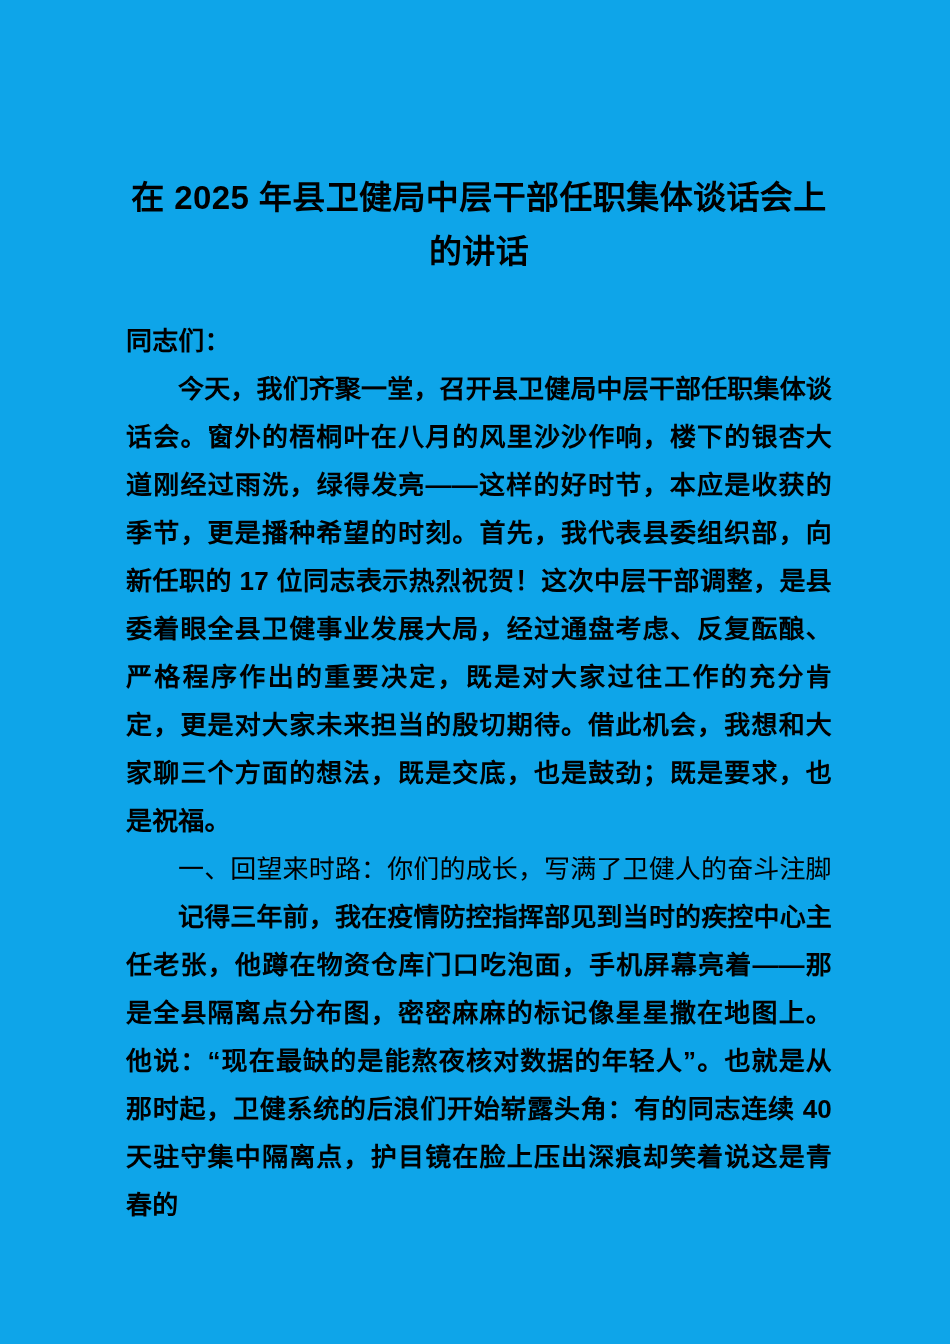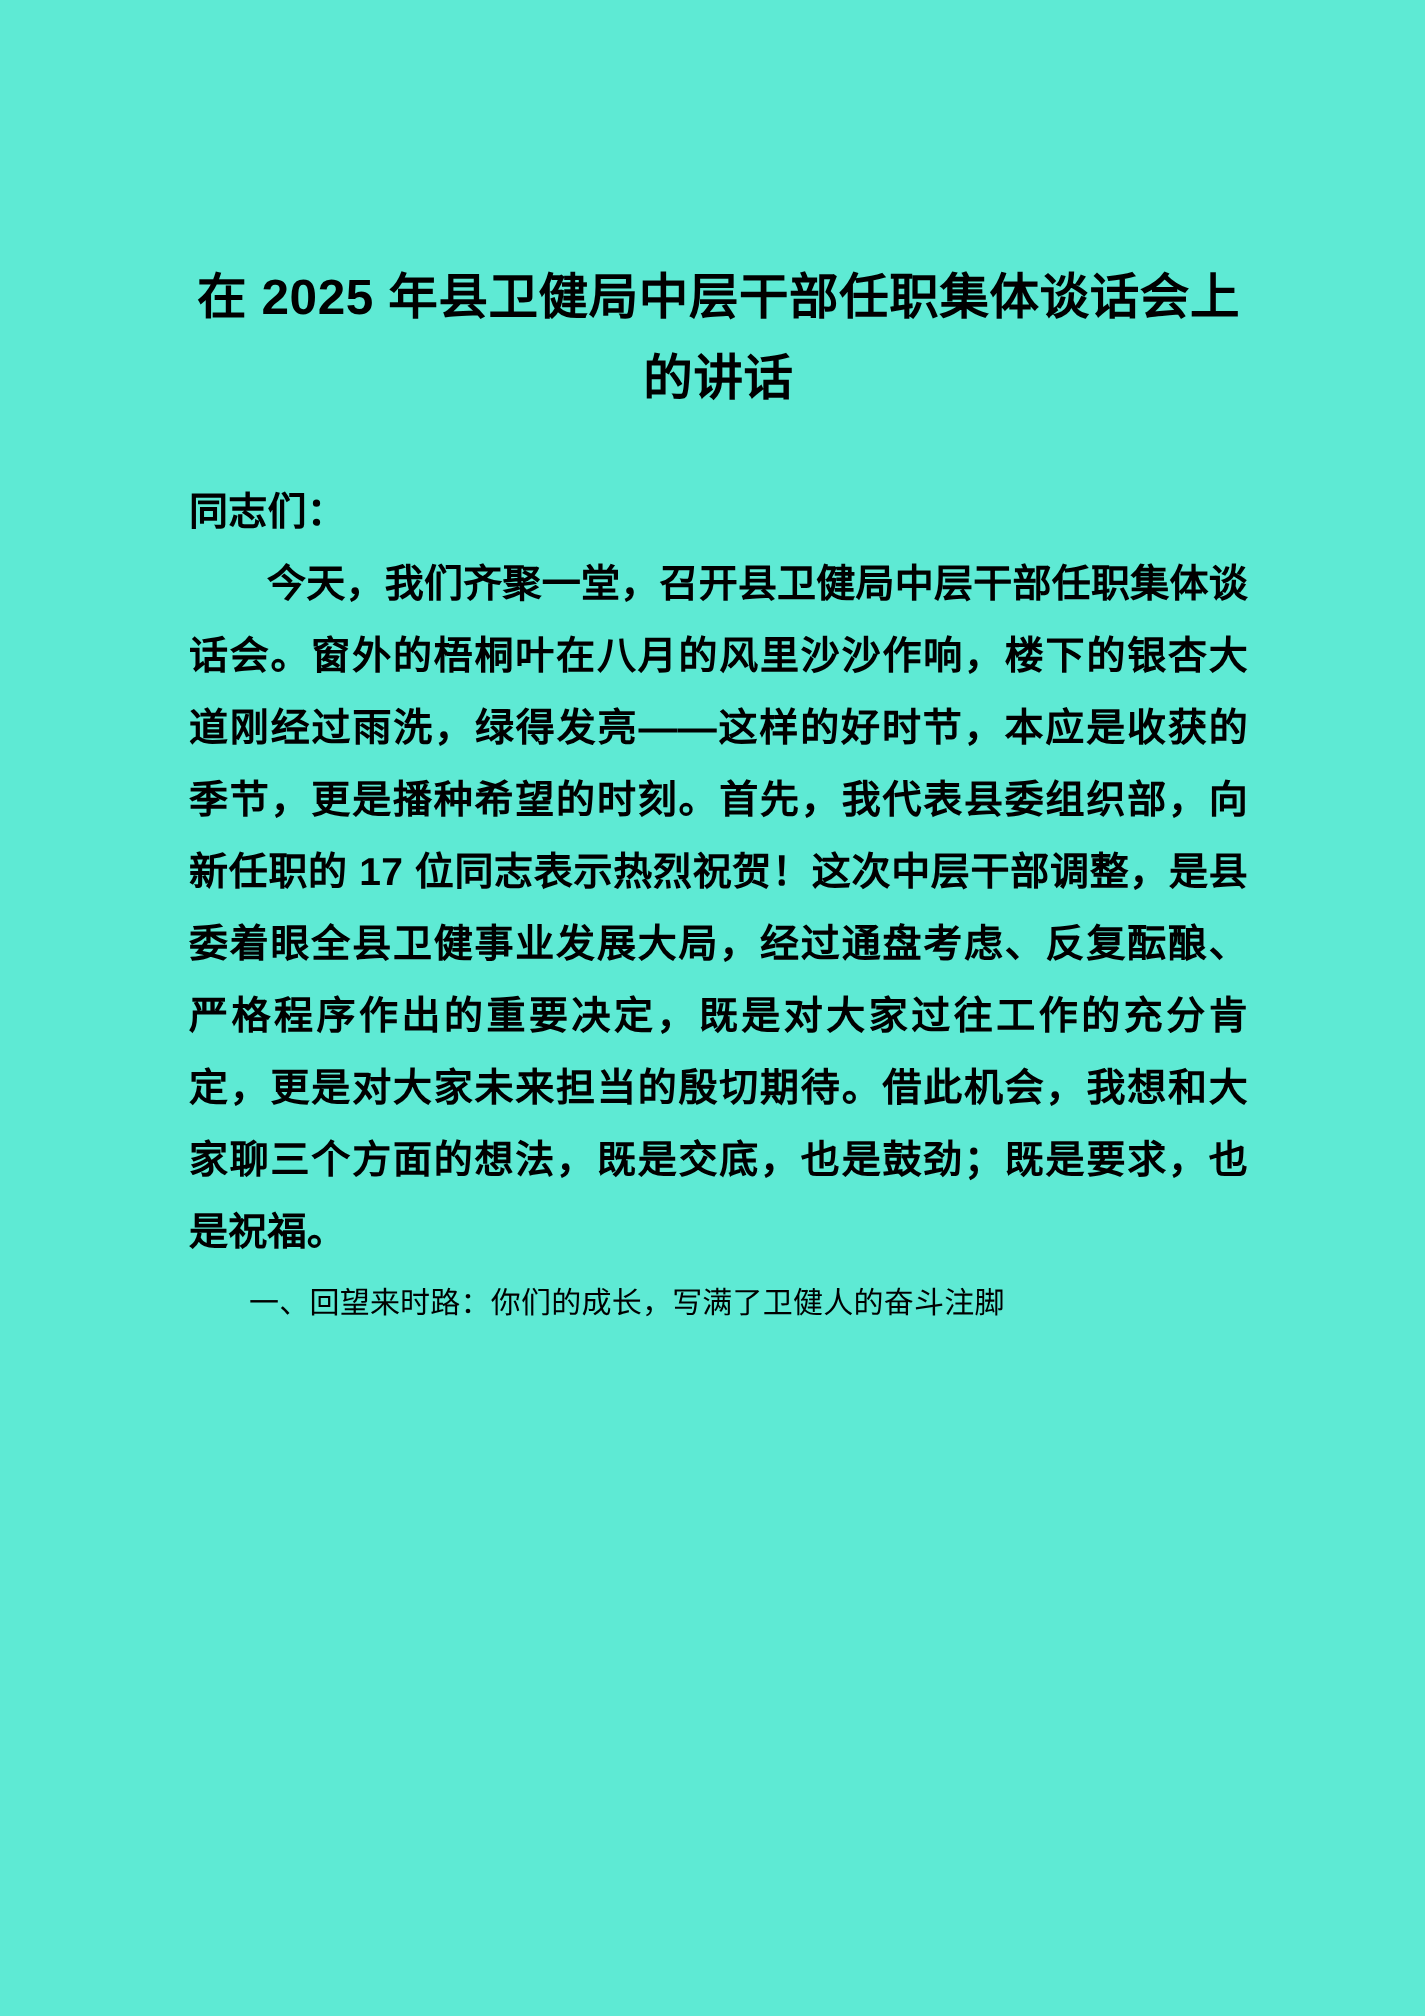--- a/index.html
+++ b/index.html
@@ -15,21 +15,21 @@
     font-family: "Liberation Sans", "DejaVu Sans", sans-serif;
     color: #000000;
     -webkit-font-smoothing: antialiased;
   }
 
   .page {
     box-sizing: border-box;
     width: 950px;
     height: 1344px;
     padding: 0;
-    background: #5eead4;
+    background: #0ea5e9;
     position: relative;
   }
 
   .doc-body {
     position: absolute;
     left: 126px;
     top: 0;
     width: 706px;
   }
 
@@ -65,21 +65,21 @@
   .para-indent {
     text-indent: 2em;
   }
 
   .salutation-gap {
     margin-top: 38px;
   }
 
   .heading-line {
     margin: 0;
-    font-size: 20px;
+    font-size: 26px;
     font-weight: 400;
     line-height: 48px;
     text-indent: 2em;
     text-align: justify;
     text-justify: inter-ideograph;
     color: #000000;
     word-break: break-all;
     letter-spacing: 0.15px;
   }
 </style>
@@ -90,15 +90,16 @@
   <div class="doc-body">
 
     <h1 class="doc-title">在 2025 年县卫健局中层干部任职集体谈话会上的讲话</h1>
 
     <p class="para para-flush salutation-gap">同志们：</p>
 
     <p class="para para-indent">今天，我们齐聚一堂，召开县卫健局中层干部任职集体谈话会。窗外的梧桐叶在八月的风里沙沙作响，楼下的银杏大道刚经过雨洗，绿得发亮——这样的好时节，本应是收获的季节，更是播种希望的时刻。首先，我代表县委组织部，向新任职的 17 位同志表示热烈祝贺！这次中层干部调整，是县委着眼全县卫健事业发展大局，经过通盘考虑、反复酝酿、严格程序作出的重要决定，既是对大家过往工作的充分肯定，更是对大家未来担当的殷切期待。借此机会，我想和大家聊三个方面的想法，既是交底，也是鼓劲；既是要求，也是祝福。</p>
 
     <p class="heading-line">一、回望来时路：你们的成长，写满了卫健人的奋斗注脚</p>
 
+    <p class="para para-indent">记得三年前，我在疫情防控指挥部见到当时的疾控中心主任老张，他蹲在物资仓库门口吃泡面，手机屏幕亮着——那是全县隔离点分布图，密密麻麻的标记像星星撒在地图上。他说：“现在最缺的是能熬夜核对数据的年轻人”。也就是从那时起，卫健系统的后浪们开始崭露头角：有的同志连续 40 天驻守集中隔离点，护目镜在脸上压出深痕却笑着说这是青春的</p>
 
   </div>
 </div>
 
 </body></html>

